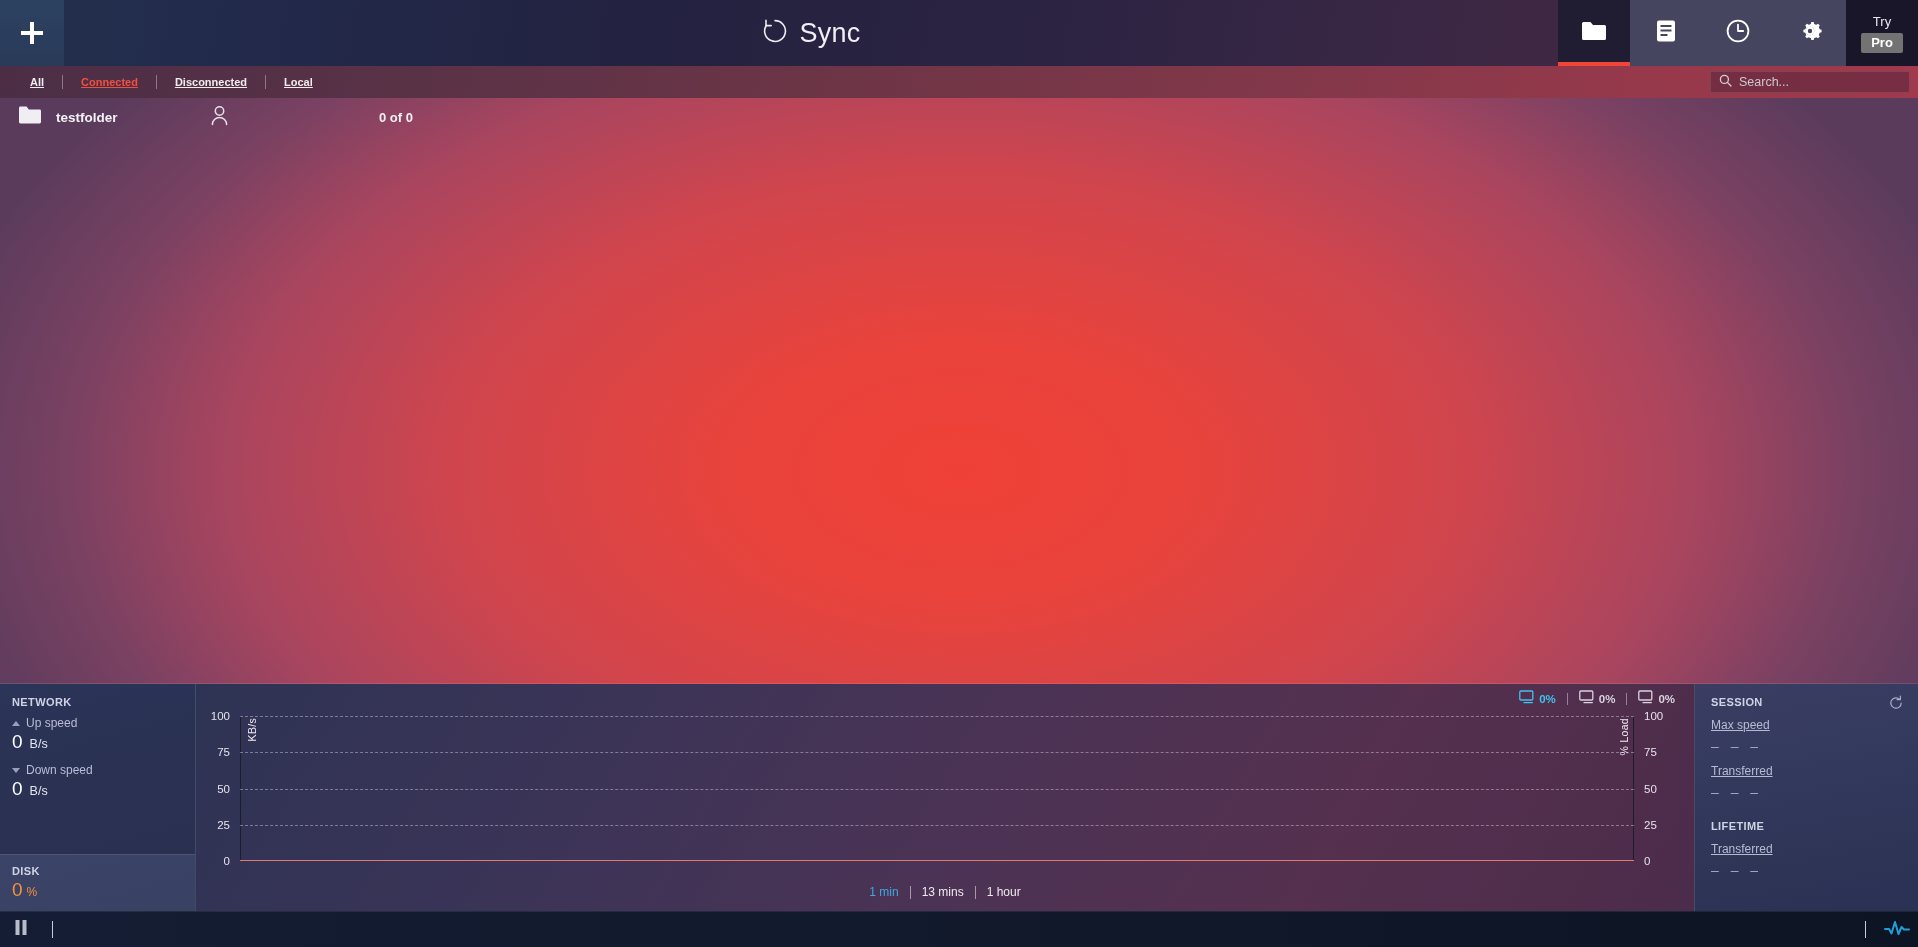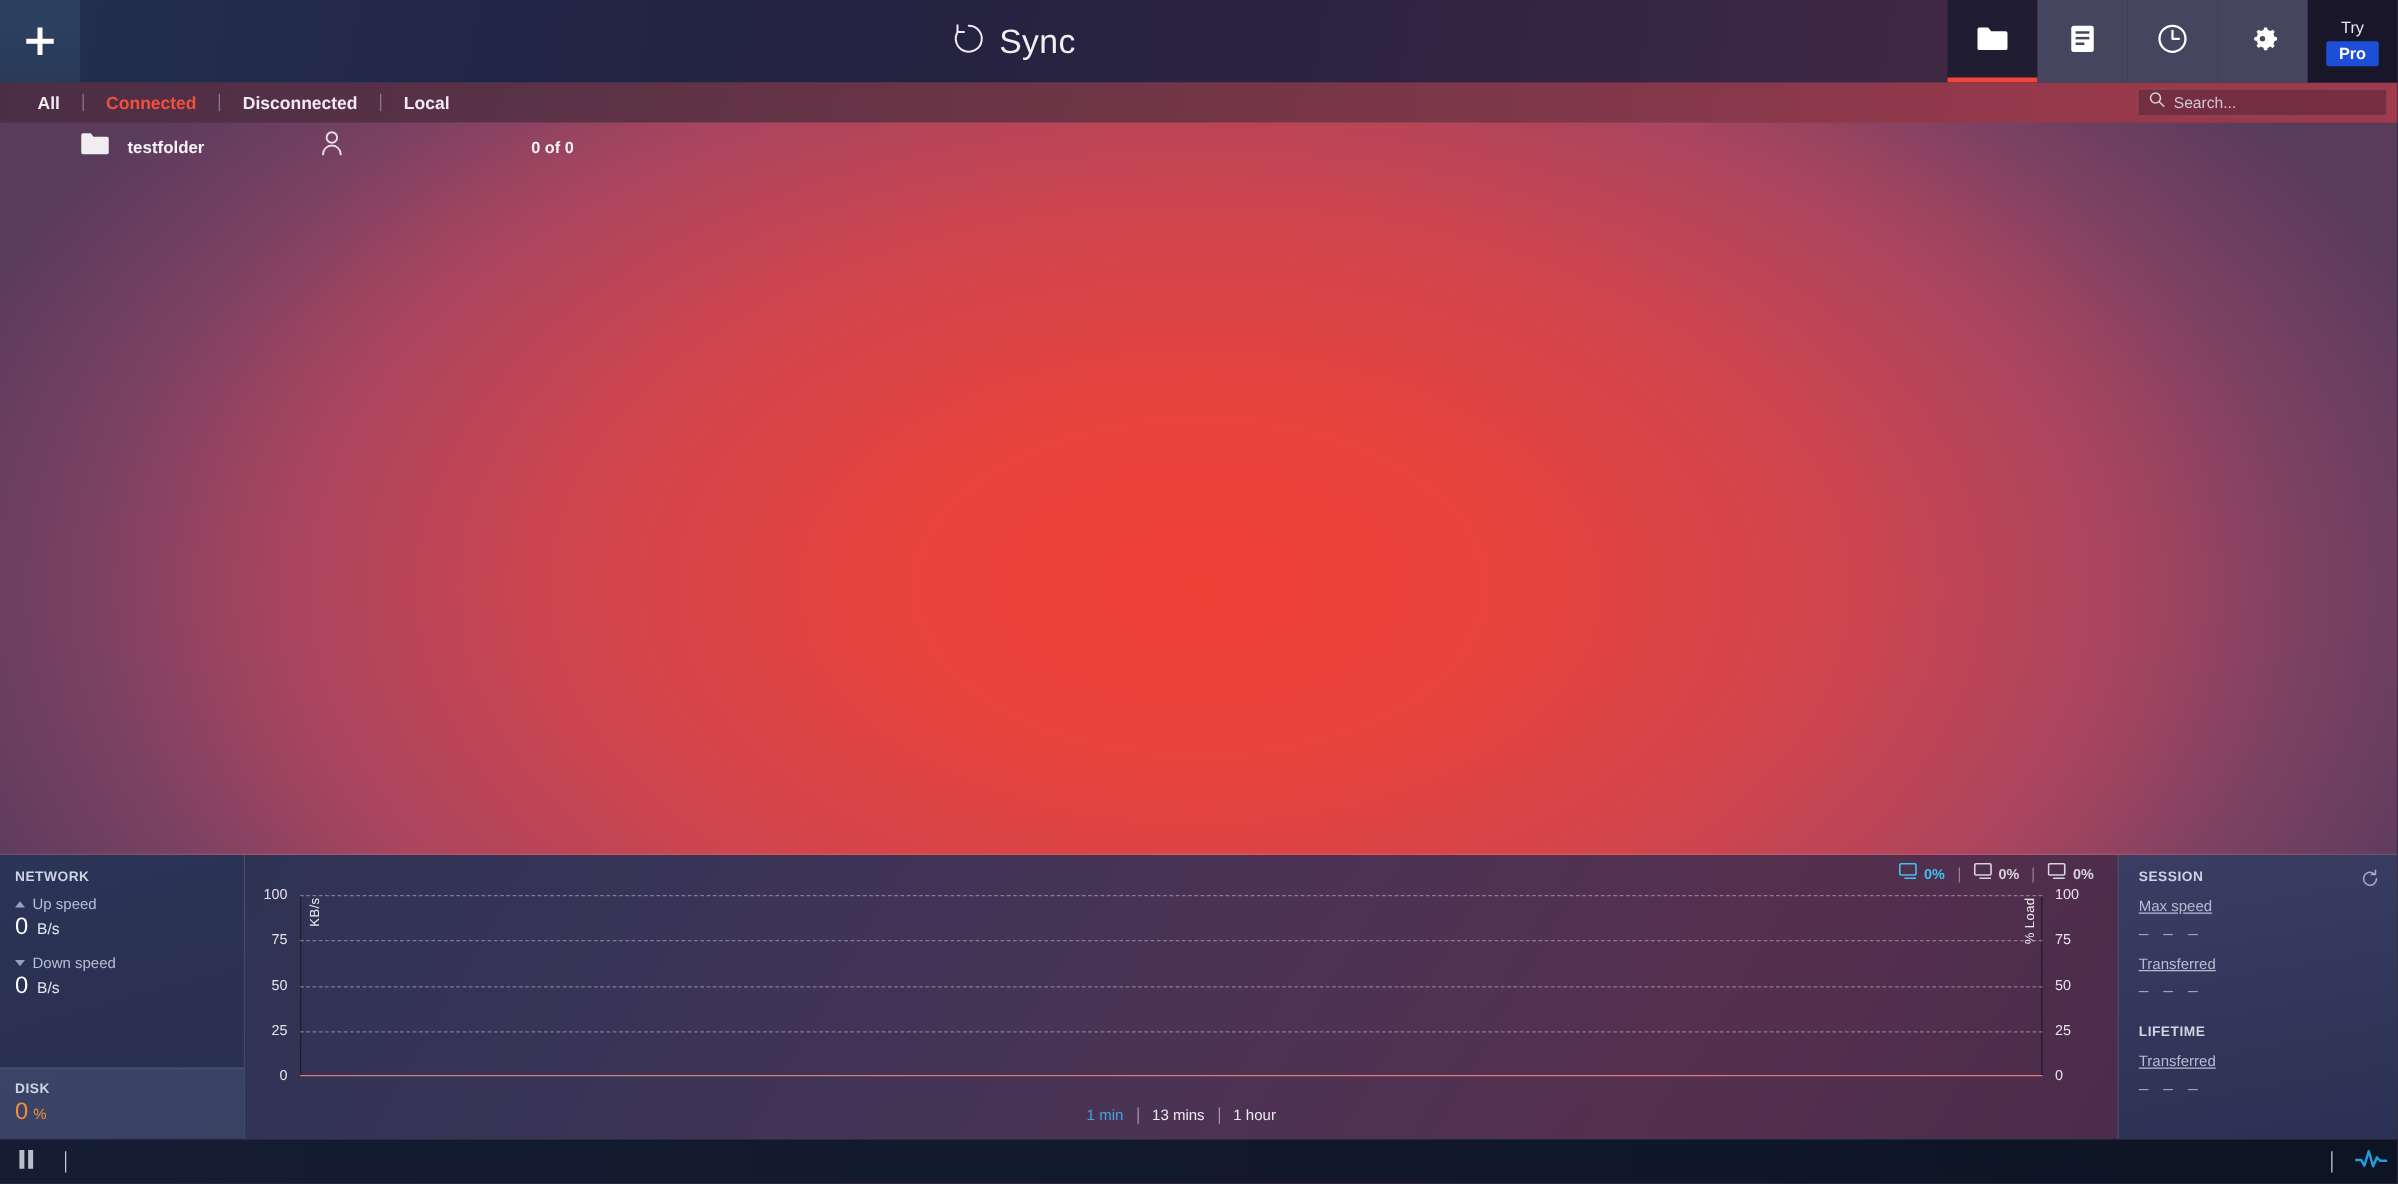--- a/index.html
+++ b/index.html
@@ -55,34 +55,34 @@
     height: 4px; background: #f24538;
   }
   .try-pro {
     width: 72px; flex: 0 0 72px;
     display: flex; flex-direction: column; align-items: center; justify-content: center;
     gap: 4px; background: #181628; cursor: pointer;
   }
   .try-pro .try-label { font-size: 13px; color: #e9e6ef; }
   .try-pro .pro-badge {
     font-size: 13px; font-weight: bold; color: #ffffff;
-    background: #1d4ed8; padding: 2px 10px 3px; border-radius: 2px;
+    background: #737373; padding: 2px 10px 3px; border-radius: 2px;
   }
 
   
   .filterbar {
     position: relative; height: 32px; flex: 0 0 32px;
     display: flex; align-items: center;
     background: linear-gradient(100deg, #4b2e46 0%, #5a3246 22%, #6e3546 45%, #83384a 68%, #96394b 86%, #a03a4c 100%);
     z-index: 5;
   }
   .filters { display: flex; align-items: center; padding-left: 12px; }
   .filter-item {
-    font-size: 14px; font-weight: bold; color: #f0ebef;
-    padding: 0 18px; cursor: pointer; white-space: nowrap;
+    font-size: 11px; font-weight: bold; color: #f0ebef;
+    padding: 0 18px; cursor: pointer; white-space: nowrap; text-decoration: underline;
   }
   .filter-item.on { color: #f2503f; }
   .filter-sep { width: 1px; height: 14px; background: rgba(255,255,255,.35); }
   .search-wrap {
     margin-left: auto; margin-right: 8px;
     width: 200px; height: 22px;
     display: flex; align-items: center; gap: 7px;
     padding: 0 8px;
     background: rgba(40,25,45,.33);
     border: 1px solid rgba(255,255,255,.10);
@@ -105,21 +105,21 @@
     display: flex; align-items: center;
     font-size: 13.5px; font-weight: bold; color: #f3eef2;
     border-right: 1px solid rgba(255,255,255,.55);
     cursor: pointer;
   }
   .th-name   { width: 196px; padding-left: 18px; gap: 22px; }
   .th-status { width: 169px; padding-left: 14px; }
   .th-peers  { width: 135px; padding-left: 14px; }
   .th-rest   { flex: 1; border-right: none; }
 
-  .rows { flex: 1 1 auto; position: relative; padding-left: 46px; }
+  .rows { flex: 1 1 auto; position: relative; }
   .row { height: 38px; display: flex; align-items: center; cursor: pointer; }
   .row-name { width: 196px; display: flex; align-items: center; gap: 14px; padding-left: 18px; }
   .row-name .label { font-size: 13.5px; font-weight: bold; color: #f5f0f4; }
   .row-status { width: 169px; display: flex; align-items: center; padding-left: 14px; }
   .row-peers { width: 135px; font-size: 13px; font-weight: bold; color: #f5f0f4; padding-left: 14px; }
 
   
   .bottom {
     flex: 0 0 228px; height: 228px; display: flex; align-items: stretch;
     position: relative; z-index: 3;

